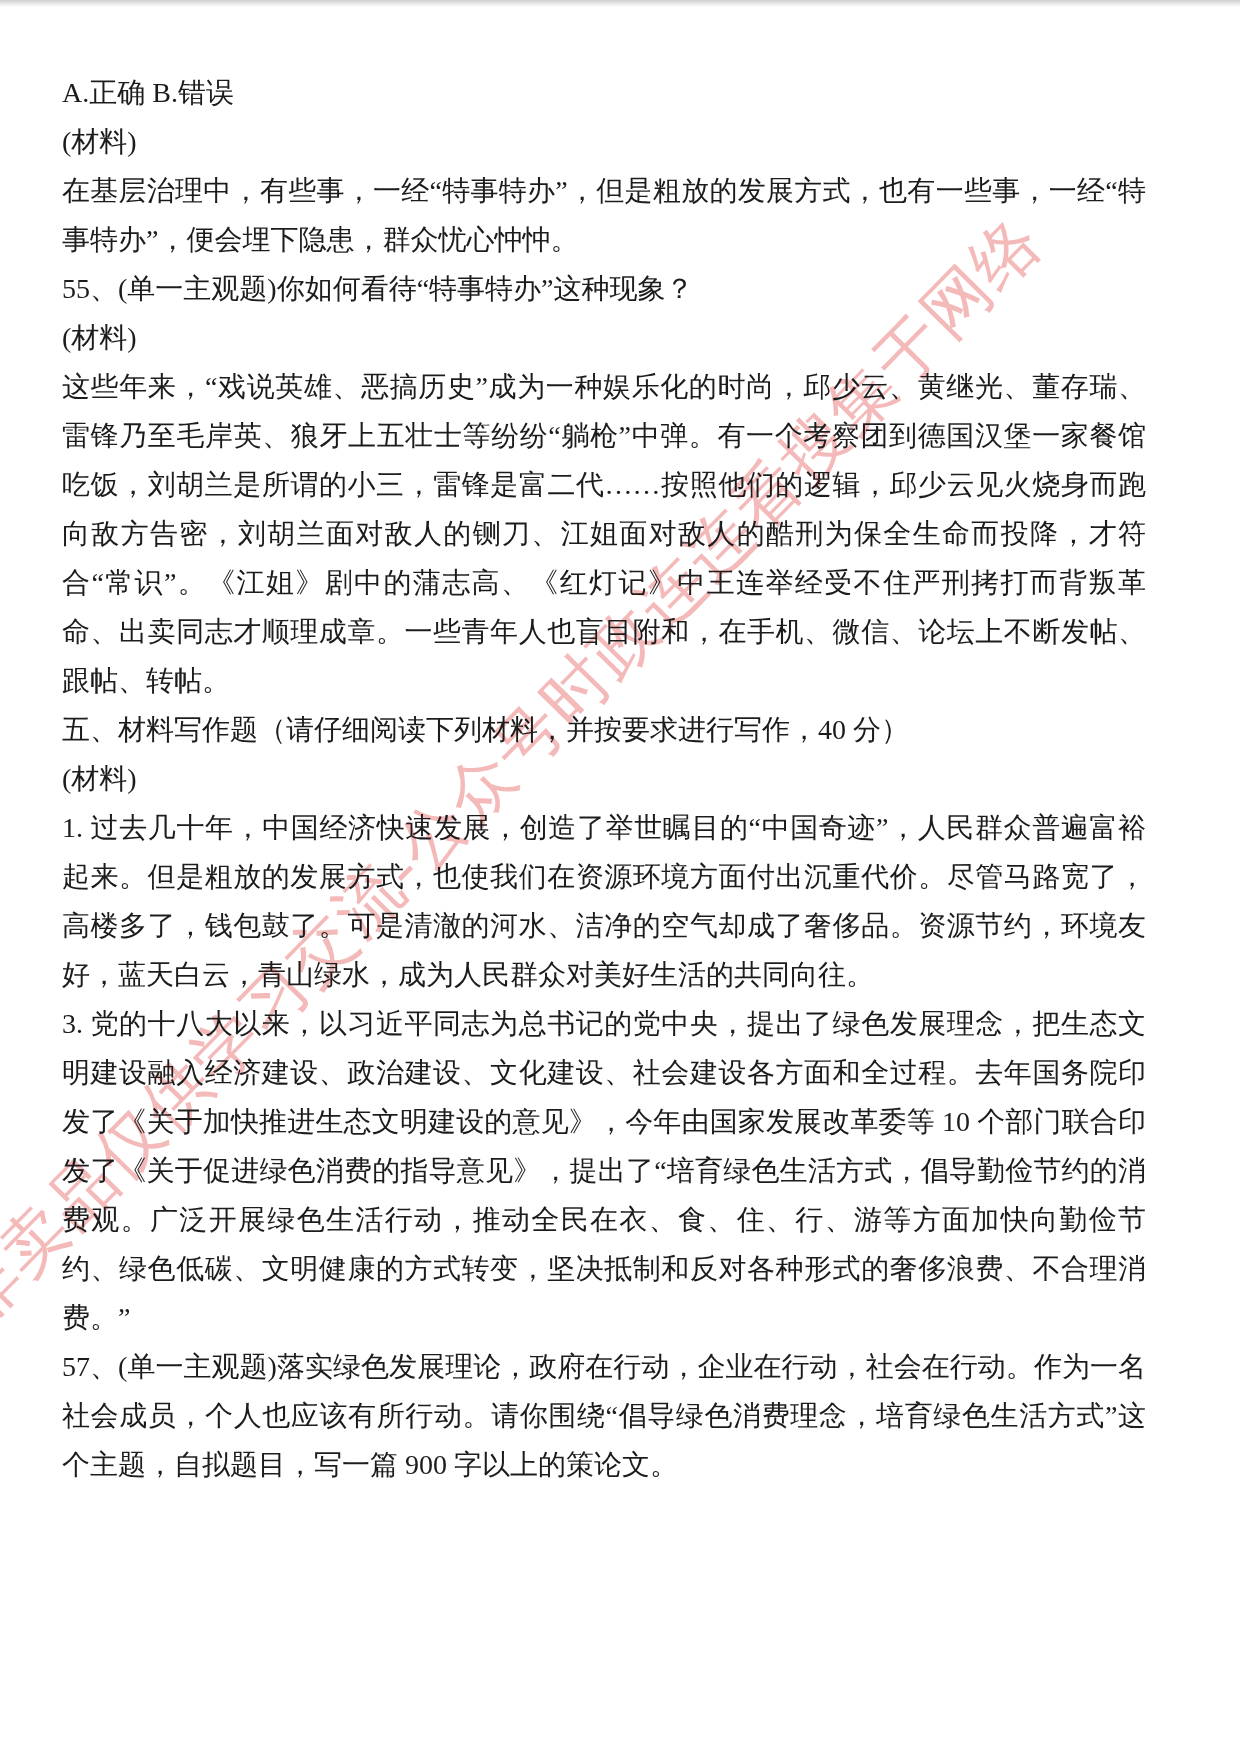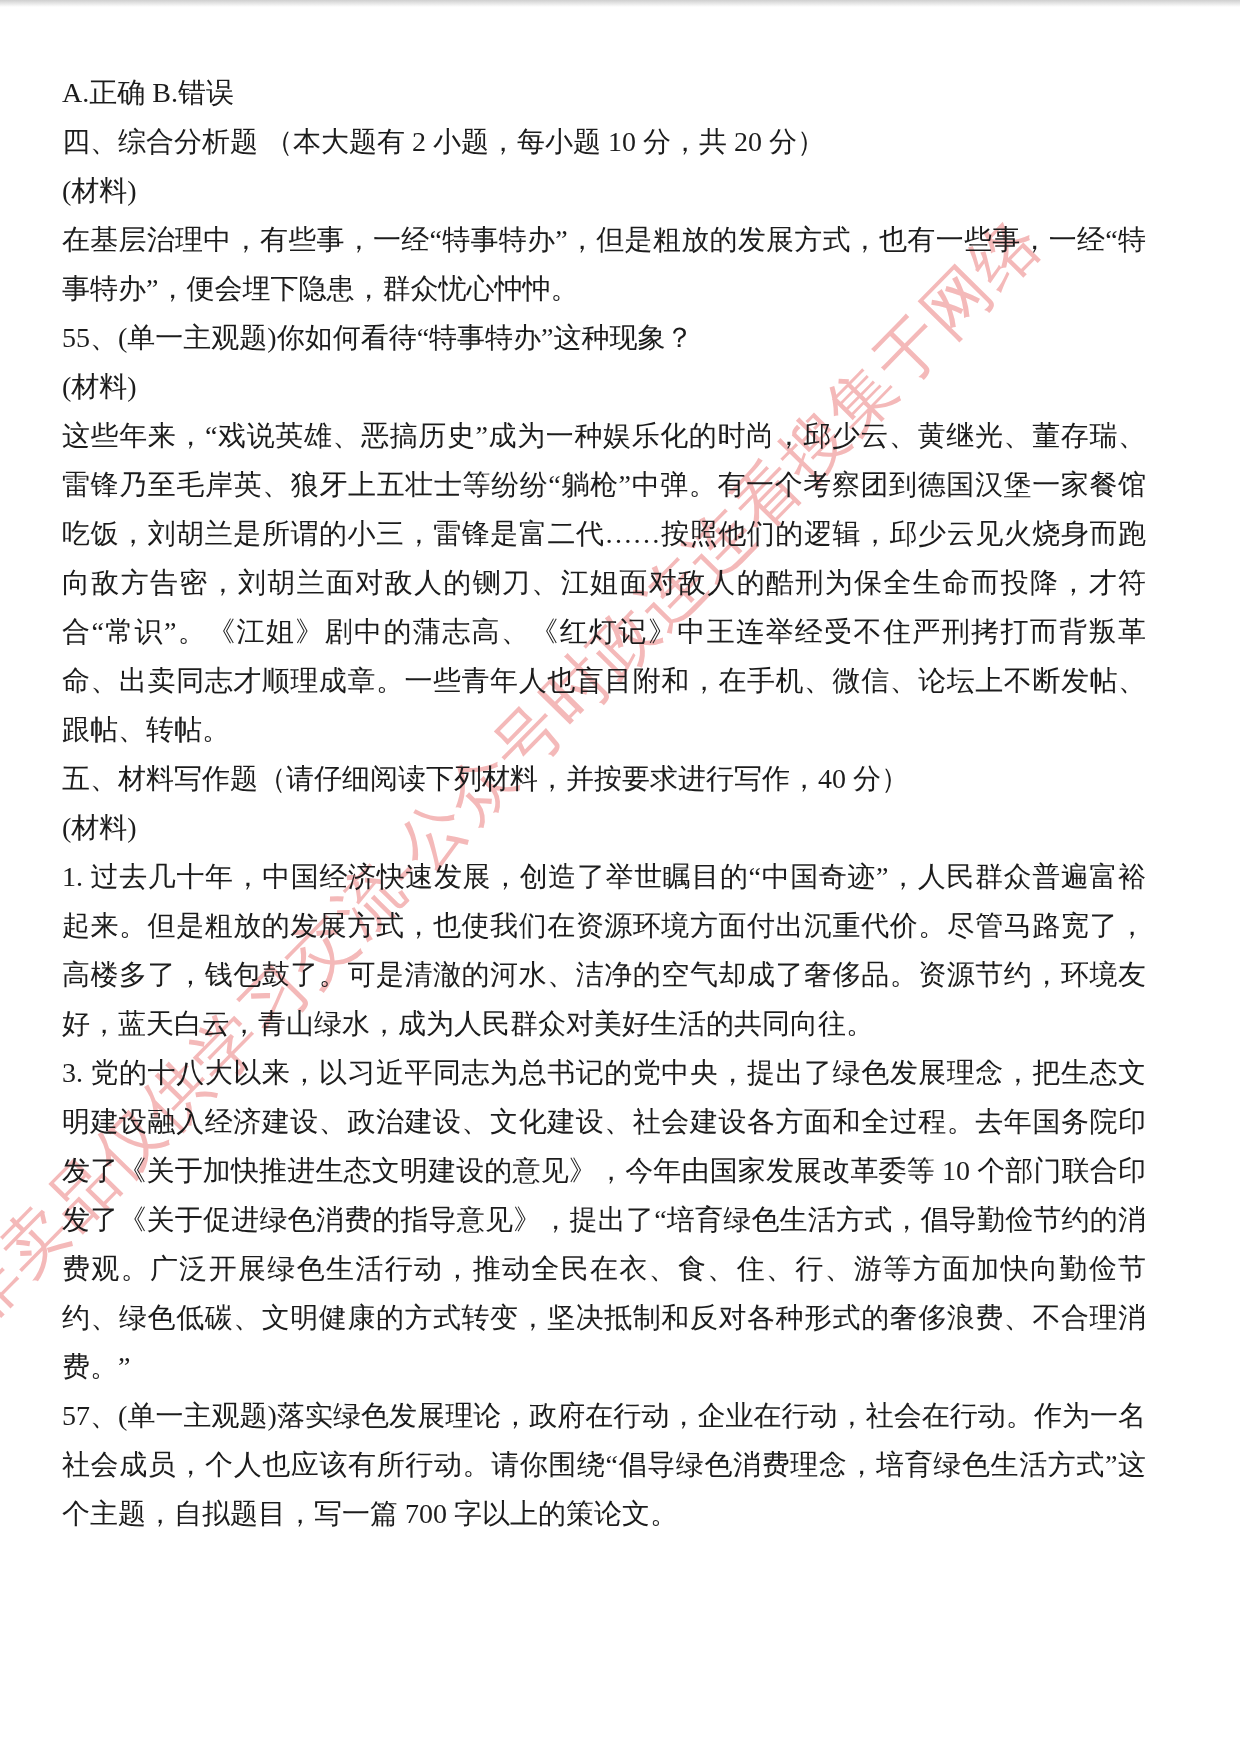--- a/index.html
+++ b/index.html
@@ -46,25 +46,24 @@
 </style>
 </head>
 <body>
 
 <div class="page">
   <div class="scan-edge"></div>
   <div class="watermark">非卖品仅供学习交流-公众号时政连连看搜集于网络</div>
 
   <div class="content">
     <p>A.正确 B.错误</p>
-    <p>四、综合分析题 （本大题有 2 小题，每小题 10 分，共 20 分）</p>
     <p>(材料)</p>
     <p>在基层治理中，有些事，一经“特事特办”，但是粗放的发展方式，也有一些事，一经“特事特办”，便会埋下隐患，群众忧心忡忡。</p>
     <p>55、(单一主观题)你如何看待“特事特办”这种现象？</p>
     <p>(材料)</p>
     <p>这些年来，“戏说英雄、恶搞历史”成为一种娱乐化的时尚，邱少云、黄继光、董存瑞、雷锋乃至毛岸英、狼牙上五壮士等纷纷“躺枪”中弹。有一个考察团到德国汉堡一家餐馆吃饭，刘胡兰是所谓的小三，雷锋是富二代……按照他们的逻辑，邱少云见火烧身而跑向敌方告密，刘胡兰面对敌人的铡刀、江姐面对敌人的酷刑为保全生命而投降，才符合“常识”。《江姐》剧中的蒲志高、《红灯记》中王连举经受不住严刑拷打而背叛革命、出卖同志才顺理成章。一些青年人也盲目附和，在手机、微信、论坛上不断发帖、跟帖、转帖。</p>
     <p>五、材料写作题（请仔细阅读下列材料，并按要求进行写作，40 分）</p>
     <p>(材料)</p>
     <p>1. 过去几十年，中国经济快速发展，创造了举世瞩目的“中国奇迹”，人民群众普遍富裕起来。但是粗放的发展方式，也使我们在资源环境方面付出沉重代价。尽管马路宽了，高楼多了，钱包鼓了。可是清澈的河水、洁净的空气却成了奢侈品。资源节约，环境友好，蓝天白云，青山绿水，成为人民群众对美好生活的共同向往。</p>
     <p>3. 党的十八大以来，以习近平同志为总书记的党中央，提出了绿色发展理念，把生态文明建设融入经济建设、政治建设、文化建设、社会建设各方面和全过程。去年国务院印发了《关于加快推进生态文明建设的意见》，今年由国家发展改革委等 10 个部门联合印发了《关于促进绿色消费的指导意见》，提出了“培育绿色生活方式，倡导勤俭节约的消费观。广泛开展绿色生活行动，推动全民在衣、食、住、行、游等方面加快向勤俭节约、绿色低碳、文明健康的方式转变，坚决抵制和反对各种形式的奢侈浪费、不合理消费。”</p>
-    <p>57、(单一主观题)落实绿色发展理论，政府在行动，企业在行动，社会在行动。作为一名社会成员，个人也应该有所行动。请你围绕“倡导绿色消费理念，培育绿色生活方式”这个主题，自拟题目，写一篇 700 字以上的策论文。</p>
+    <p>57、(单一主观题)落实绿色发展理论，政府在行动，企业在行动，社会在行动。作为一名社会成员，个人也应该有所行动。请你围绕“倡导绿色消费理念，培育绿色生活方式”这个主题，自拟题目，写一篇 900 字以上的策论文。</p>
   </div>
 </div>
 
 </body></html>

